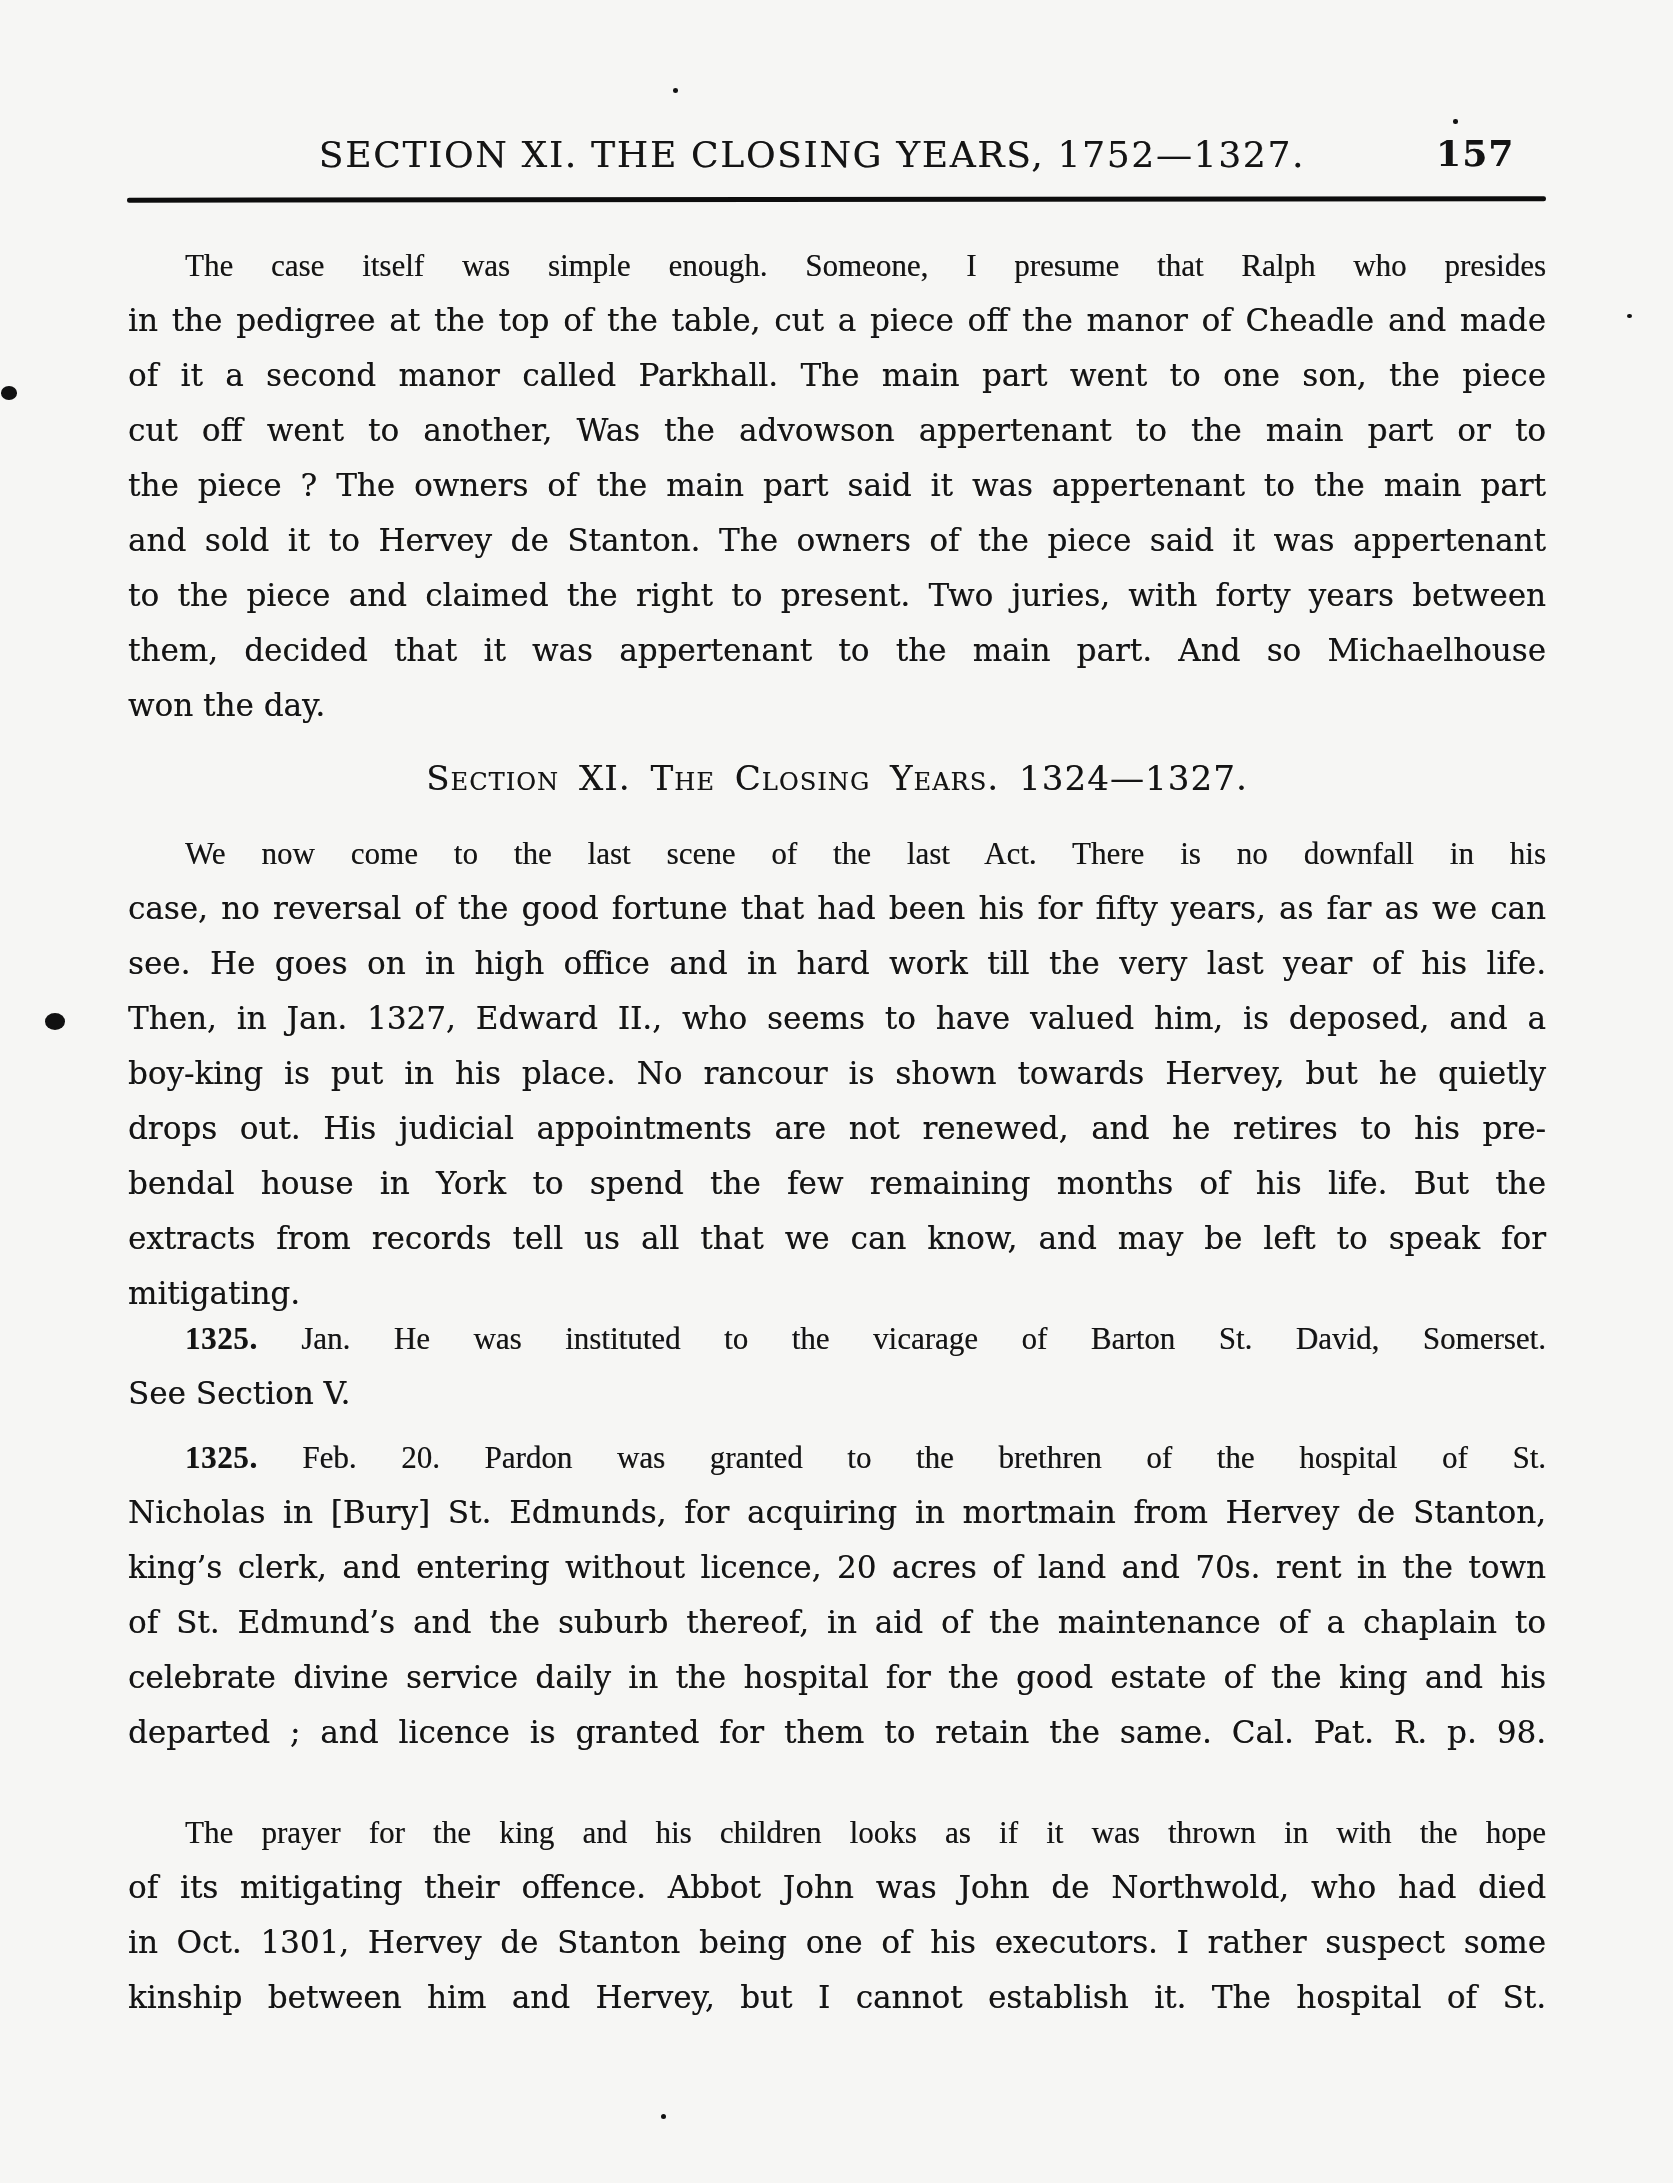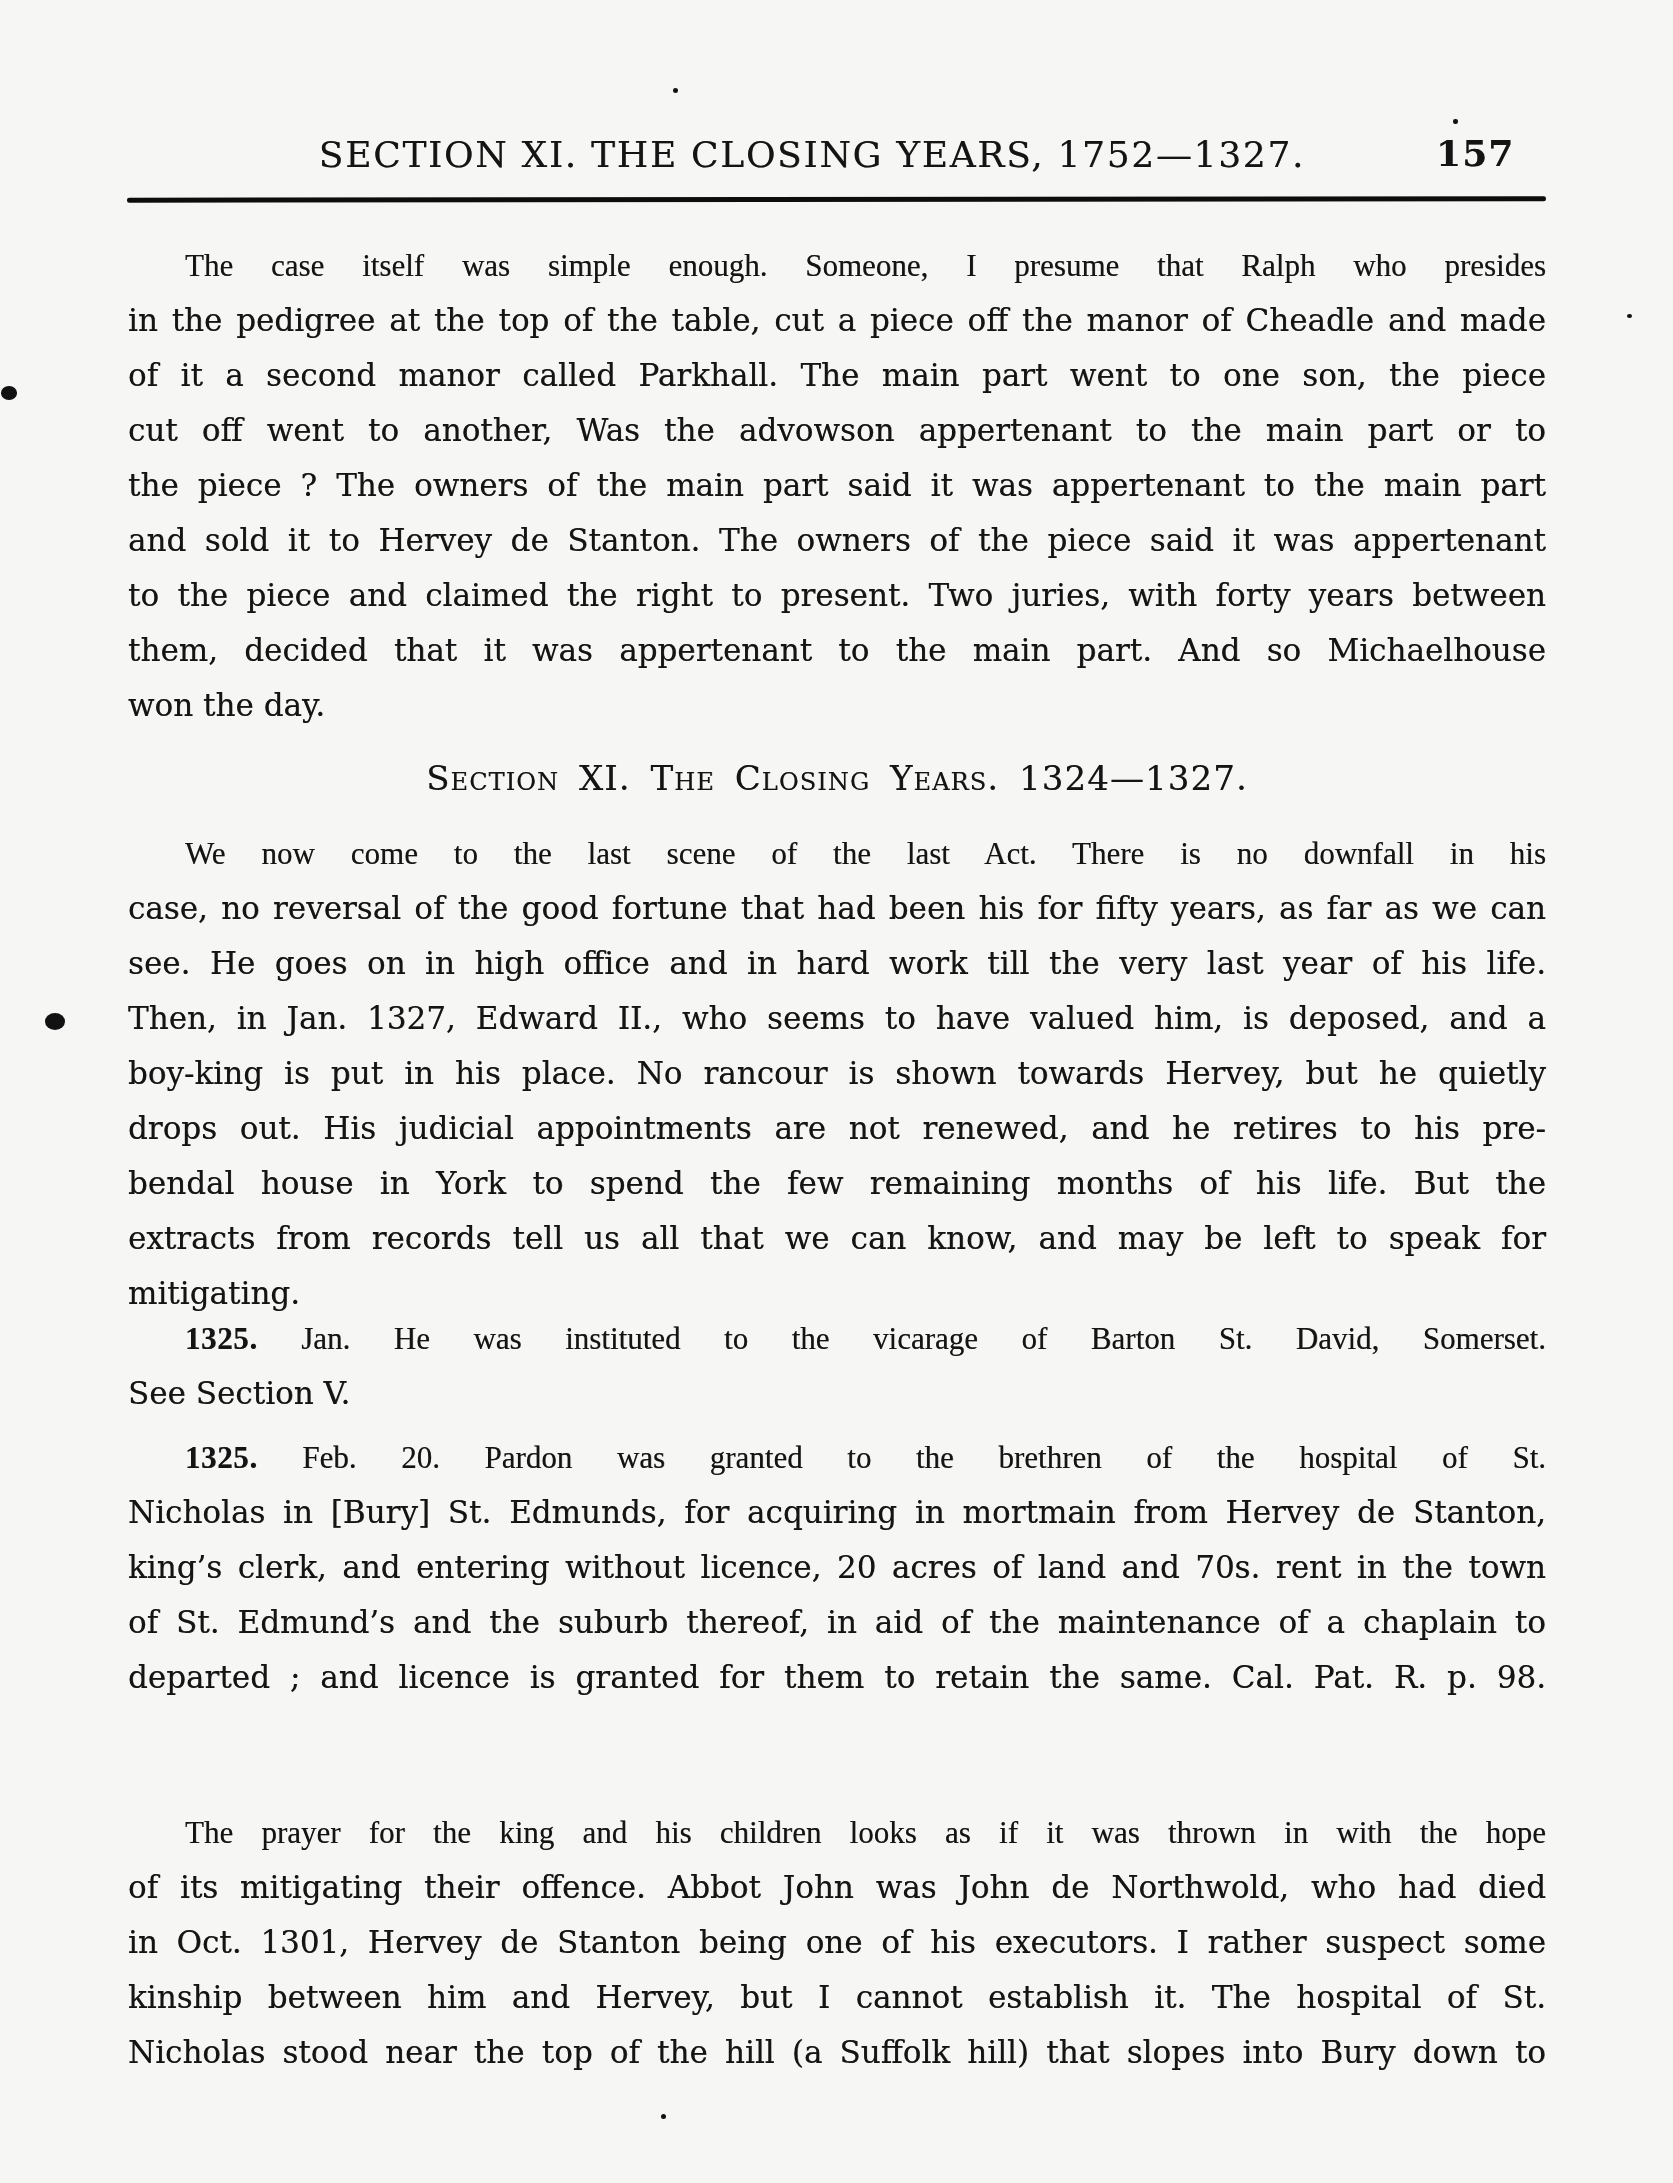--- a/index.html
+++ b/index.html
@@ -98,28 +98,28 @@
       </div>
       <div class="para p3">
         <div class="line j indent"><b>1325.</b>  Jan.  He was instituted to the vicarage of Barton St. David, Somerset.</div>
         <div class="line">See Section V.</div>
       </div>
       <div class="para p4">
         <div class="line j indent"><b>1325.</b>  Feb. 20.  Pardon was granted to the brethren of the hospital of St.</div>
         <div class="line j">Nicholas in [Bury] St. Edmunds, for acquiring in mortmain from Hervey de Stanton,</div>
         <div class="line j">king’s clerk, and entering without licence, 20 acres of land and 70s. rent in the town</div>
         <div class="line j">of St. Edmund’s and the suburb thereof, in aid of the maintenance of a chaplain to</div>
+        <div class="line j">celebrate divine service daily in the hospital for the good estate of the king and his</div>
         <div class="line j">departed ;  and licence is granted for them to retain the same.  Cal. Pat. R. p. 98.</div>
       </div>
       <div class="para p5">
         <div class="line j indent">The prayer for the king and his children looks as if it was thrown in with the hope</div>
         <div class="line j">of its mitigating their offence.  Abbot John was John de Northwold, who had died</div>
         <div class="line j">in Oct. 1301, Hervey de Stanton being one of his executors.  I rather suspect some</div>
         <div class="line j">kinship between him and Hervey, but I cannot establish it.  The hospital of St.</div>
-        <div class="line j">Nicholas stood near the top of the hill (a Suffolk hill) that slopes into Bury down to</div>
       </div>
     </main>
 
   <div id="specks">
       <div class="speck" style="left: 45px; top: 1013px; width: 20px; height: 17px;"></div>
       <div class="speck" style="left: 1.1px; top: 386px; width: 15.7px; height: 13.5px;"></div>
       <div class="speck" style="left: 673px; top: 88px; width: 5px; height: 4.5px;"></div>
       <div class="speck" style="left: 1627px; top: 314px; width: 4.5px; height: 3.9px;"></div>
       <div class="speck" style="left: 661px; top: 2114px; width: 5px; height: 5px;"></div>
       <div class="speck" style="left: 1453px; top: 119px; width: 4.5px; height: 4.5px;"></div>

